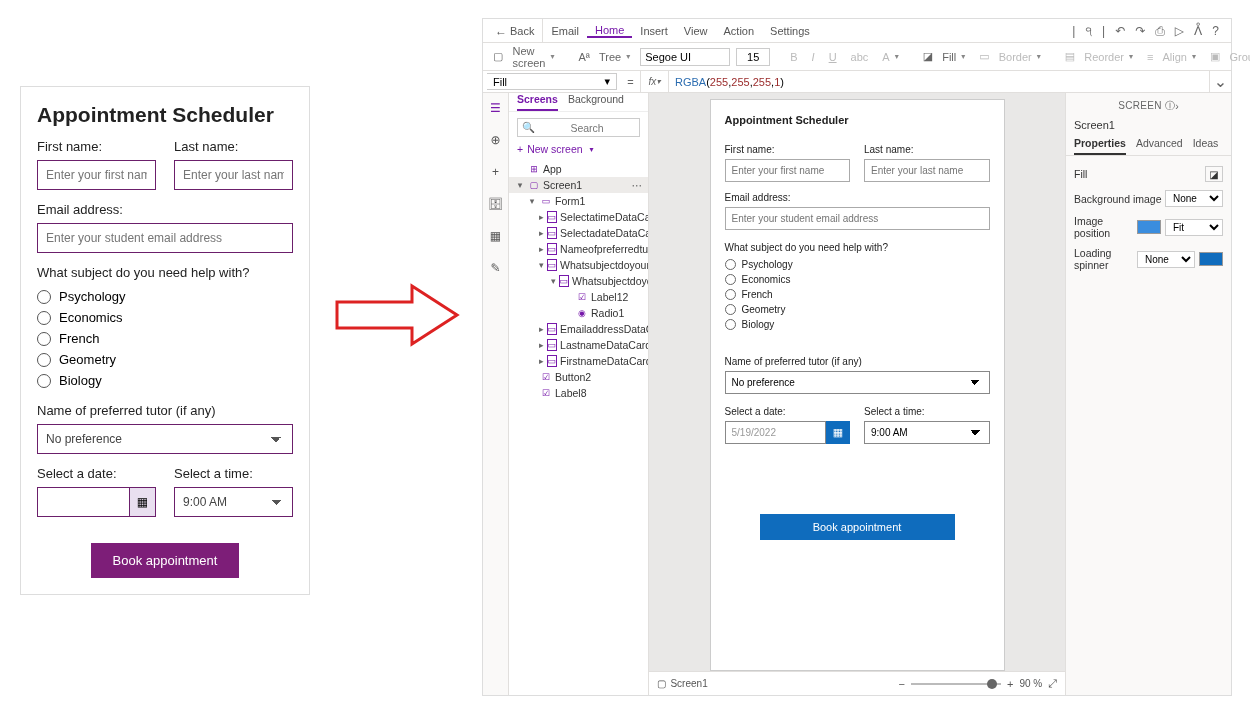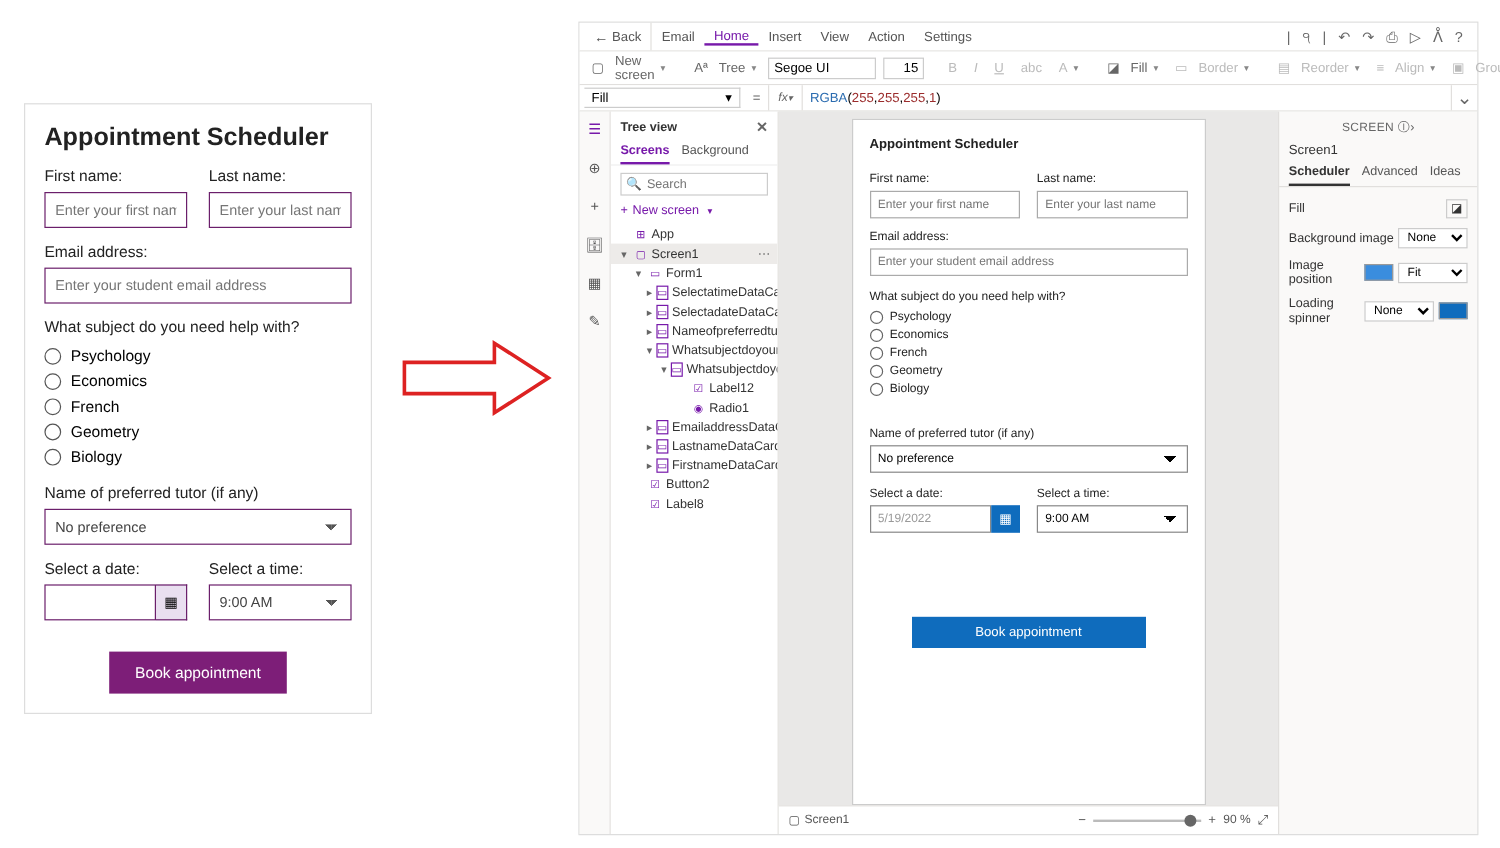--- a/index.html
+++ b/index.html
@@ -43,21 +43,21 @@
 .menu .mitem { padding:0 8px; cursor:pointer; }
 .menu .mitem.active { color:#7719aa; border-bottom:2px solid #7719aa; padding-bottom:0; }
 .menu .mgroup-right { margin-left:auto; display:flex; align-items:center; gap:10px; padding:0 8px; color:#666;}
 .menu .ico { font-size:12px; }
 
 
 .ribbon { display:flex; align-items:center; height:28px; border-bottom:1px solid #e1dfdd; font-size:11px; color:#555; padding:0 6px; gap:6px; background:#fff;}
 .ribbon .ritm { display:flex; align-items:center; gap:3px; padding:0 4px; color:#666;}
 .ribbon .ritm.dis { color:#bbb; }
 .ribbon input.fontname { width:90px; height:18px; font-size:11px; border:1px solid #ccc; padding:0 4px; background:#fff;}
-.ribbon input.fontsize { width:34px; height:18px; font-size:11px; border:1px solid #ccc; padding:0 4px; background:#fff; text-align:right;}
+.ribbon input.fontsize { width:34px; height:18px; font-size:11px; border:1px solid #ccc; padding:0 4px; background:#fff; text-align:center;}
 .ribbon .sep { width:1px; height:18px; background:#e1dfdd; margin:0 2px;}
 .ribbon .carety::after { content:"▾"; font-size:8px; margin-left:2px; color:#888;}
 
 
 .fbar { display:flex; align-items:stretch; height:22px; border-bottom:1px solid #e1dfdd; background:#fff;}
 .fbar .propsel { width:130px; border:1px solid #ccc; border-left:none; margin:2px 4px; font-size:11px; padding:0 6px; display:flex; align-items:center; justify-content:space-between;}
 .fbar .eq { width:20px; display:flex; align-items:center; justify-content:center; font-size:11px; color:#666; border-right:1px solid #e1dfdd;}
 .fbar .fx { width:28px; display:flex; align-items:center; justify-content:center; font-size:10px; font-style:italic; color:#666; border-right:1px solid #e1dfdd;}
 .fbar .formula { flex:1; font-family: Consolas, monospace; font-size:11px; padding:0 6px; display:flex; align-items:center;}
 .fbar .formula .fn { color:#2b6cb0; }
@@ -73,21 +73,21 @@
 .rail .ricon.active { color:#7719aa; }
 
 
 .tree { width:140px; background:#fff; border-right:1px solid #e1dfdd; display:flex; flex-direction:column; font-size:10.5px;}
 .tree-head { display:flex; align-items:center; justify-content:space-between; padding:6px 8px; font-weight:600; color:#333;}
 .tree-close { color:#666; font-size:12px; cursor:pointer;}
 .tree-tabs { display:flex; gap:10px; padding:0 8px; font-size:10.5px; color:#555; border-bottom:1px solid #eee;}
 .tree-tabs .ttab { padding-bottom:4px; cursor:pointer;}
 .tree-tabs .ttab.active { color:#7719aa; border-bottom:2px solid #7719aa; font-weight:600;}
 .tree-search { margin:6px 8px; border:1px solid #ccc; display:flex; align-items:center; padding:2px 4px; gap:4px; color:#888;}
-.tree-search input { border:none; outline:none; font-size:10.5px; width:100%; }
+.tree-search input { border:none; outline:none; font-size:10.5px; width:100%;text-align:center; }
 .tree-new { margin:0 8px 6px; color:#7719aa; display:flex; align-items:center; gap:4px; cursor:pointer; }
 .tree-list { flex:1; overflow:auto; }
 .tnode { display:flex; align-items:center; padding:2px 4px; color:#333; white-space:nowrap; overflow:hidden; text-overflow:ellipsis; cursor:pointer;}
 .tnode .caret { width:10px; text-align:center; color:#666; font-size:9px; }
 .tnode .nicon { width:12px; height:12px; margin:0 3px; display:inline-flex; align-items:center; justify-content:center; font-size:9px; color:#7719aa;}
 .tnode .nicon.box { border:1px solid #7719aa; }
 .tnode.sel { background:#edebe9; }
 .tnode .dots { margin-left:auto; color:#666; padding:0 2px; }
 .depth1{padding-left:6px}.depth2{padding-left:18px}.depth3{padding-left:30px}.depth4{padding-left:42px}.depth5{padding-left:54px}
 
@@ -283,24 +283,20 @@
     <div class="rail">
       <div class="ricon active">☰</div>
       <div class="ricon">⊕</div>
       <div class="ricon">+</div>
       <div class="ricon">🗄</div>
       <div class="ricon">▦</div>
       <div class="ricon">✎</div>
     </div>
 
     <div class="tree">
-      <div class="tree-head">
-        <span>Tree view</span>
-        <span class="tree-close">✕</span>
-      </div>
       <div class="tree-tabs">
         <div class="ttab active">Screens</div>
         <div class="ttab">Background</div>
       </div>
       <div class="tree-search">
         <span>🔍</span>
         <input placeholder="Search" style="">
       </div>
       <div class="tree-new">
           <span>+</span>
@@ -455,21 +451,21 @@
       </div>
     </div>
 
     <div class="props">
       <div class="props-head">
         <span class="ph-label"><span>SCREEN</span> <span class="ph-help">ⓘ</span></span>
         <span>›</span>
       </div>
       <div class="screen-name">Screen1</div>
       <div class="props-tabs">
-        <div class="ptab active">Scheduler</div>
+        <div class="ptab active">Properties</div>
         <div class="ptab">Advanced</div>
         <div class="ptab">Ideas</div>
       </div>
       <div class="props-body">
         <div class="prop-row">
           <span>Fill</span>
           <span class="pval">
               <span class="fillbtn">◪</span>
             </span>
         </div>

